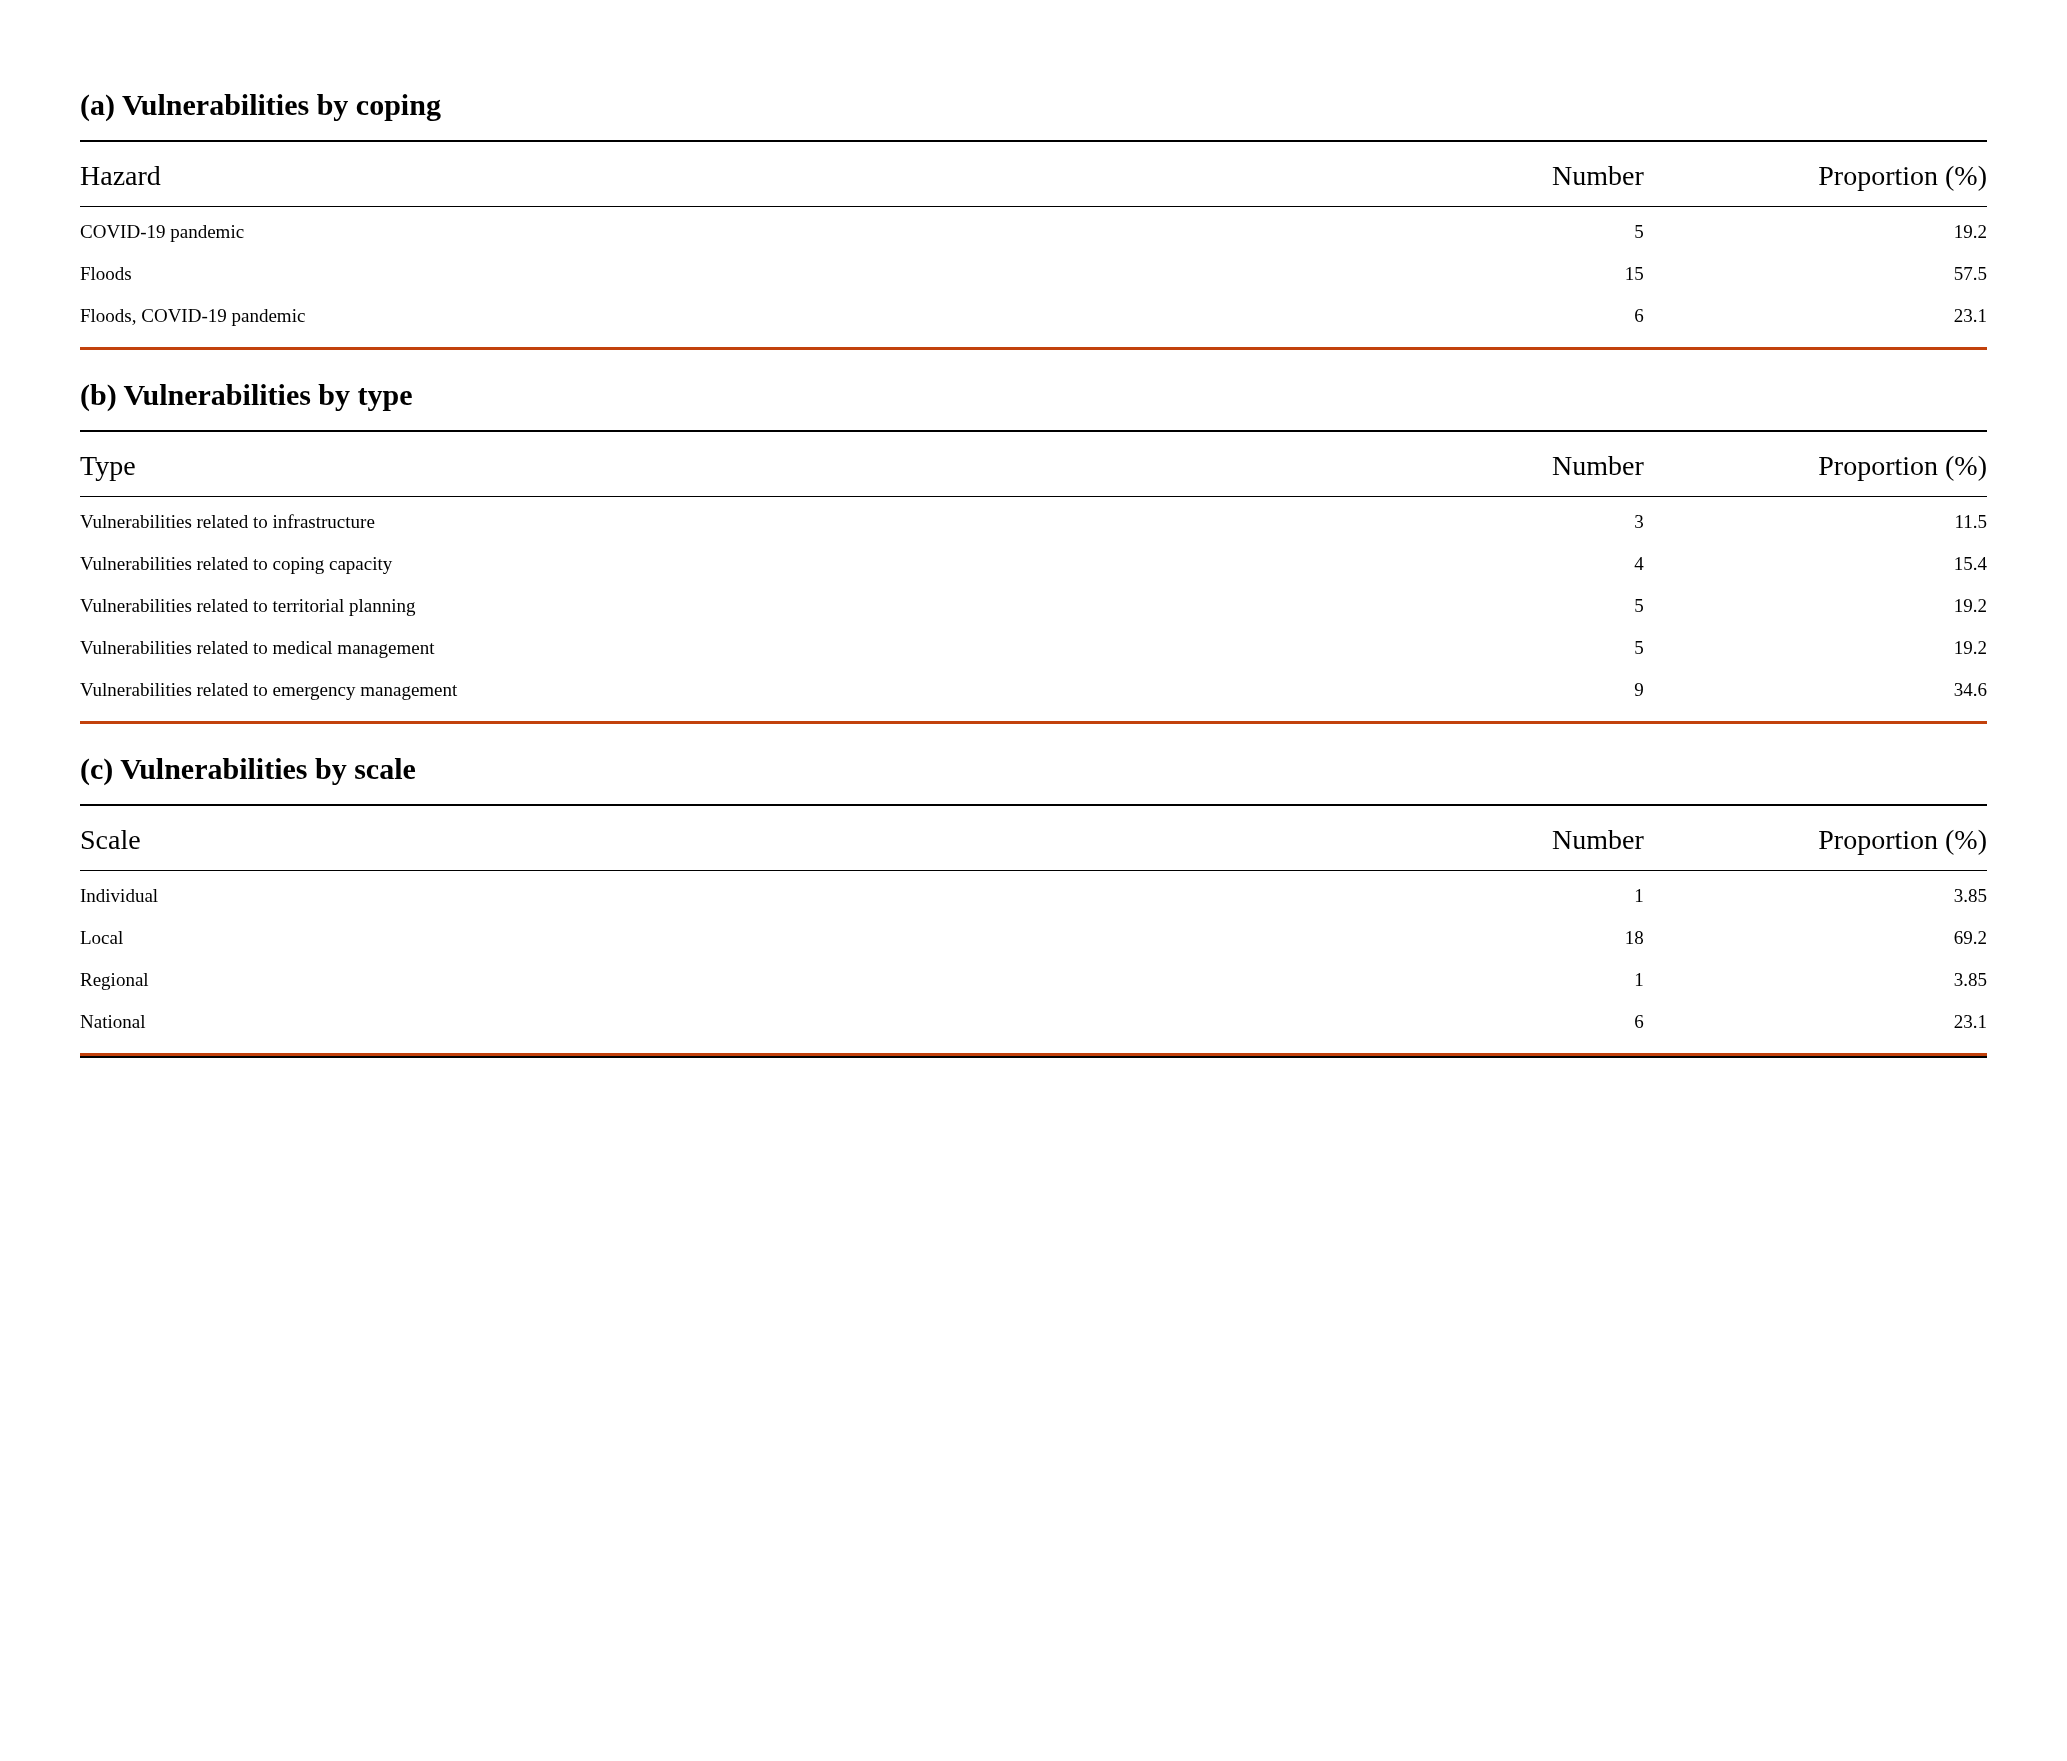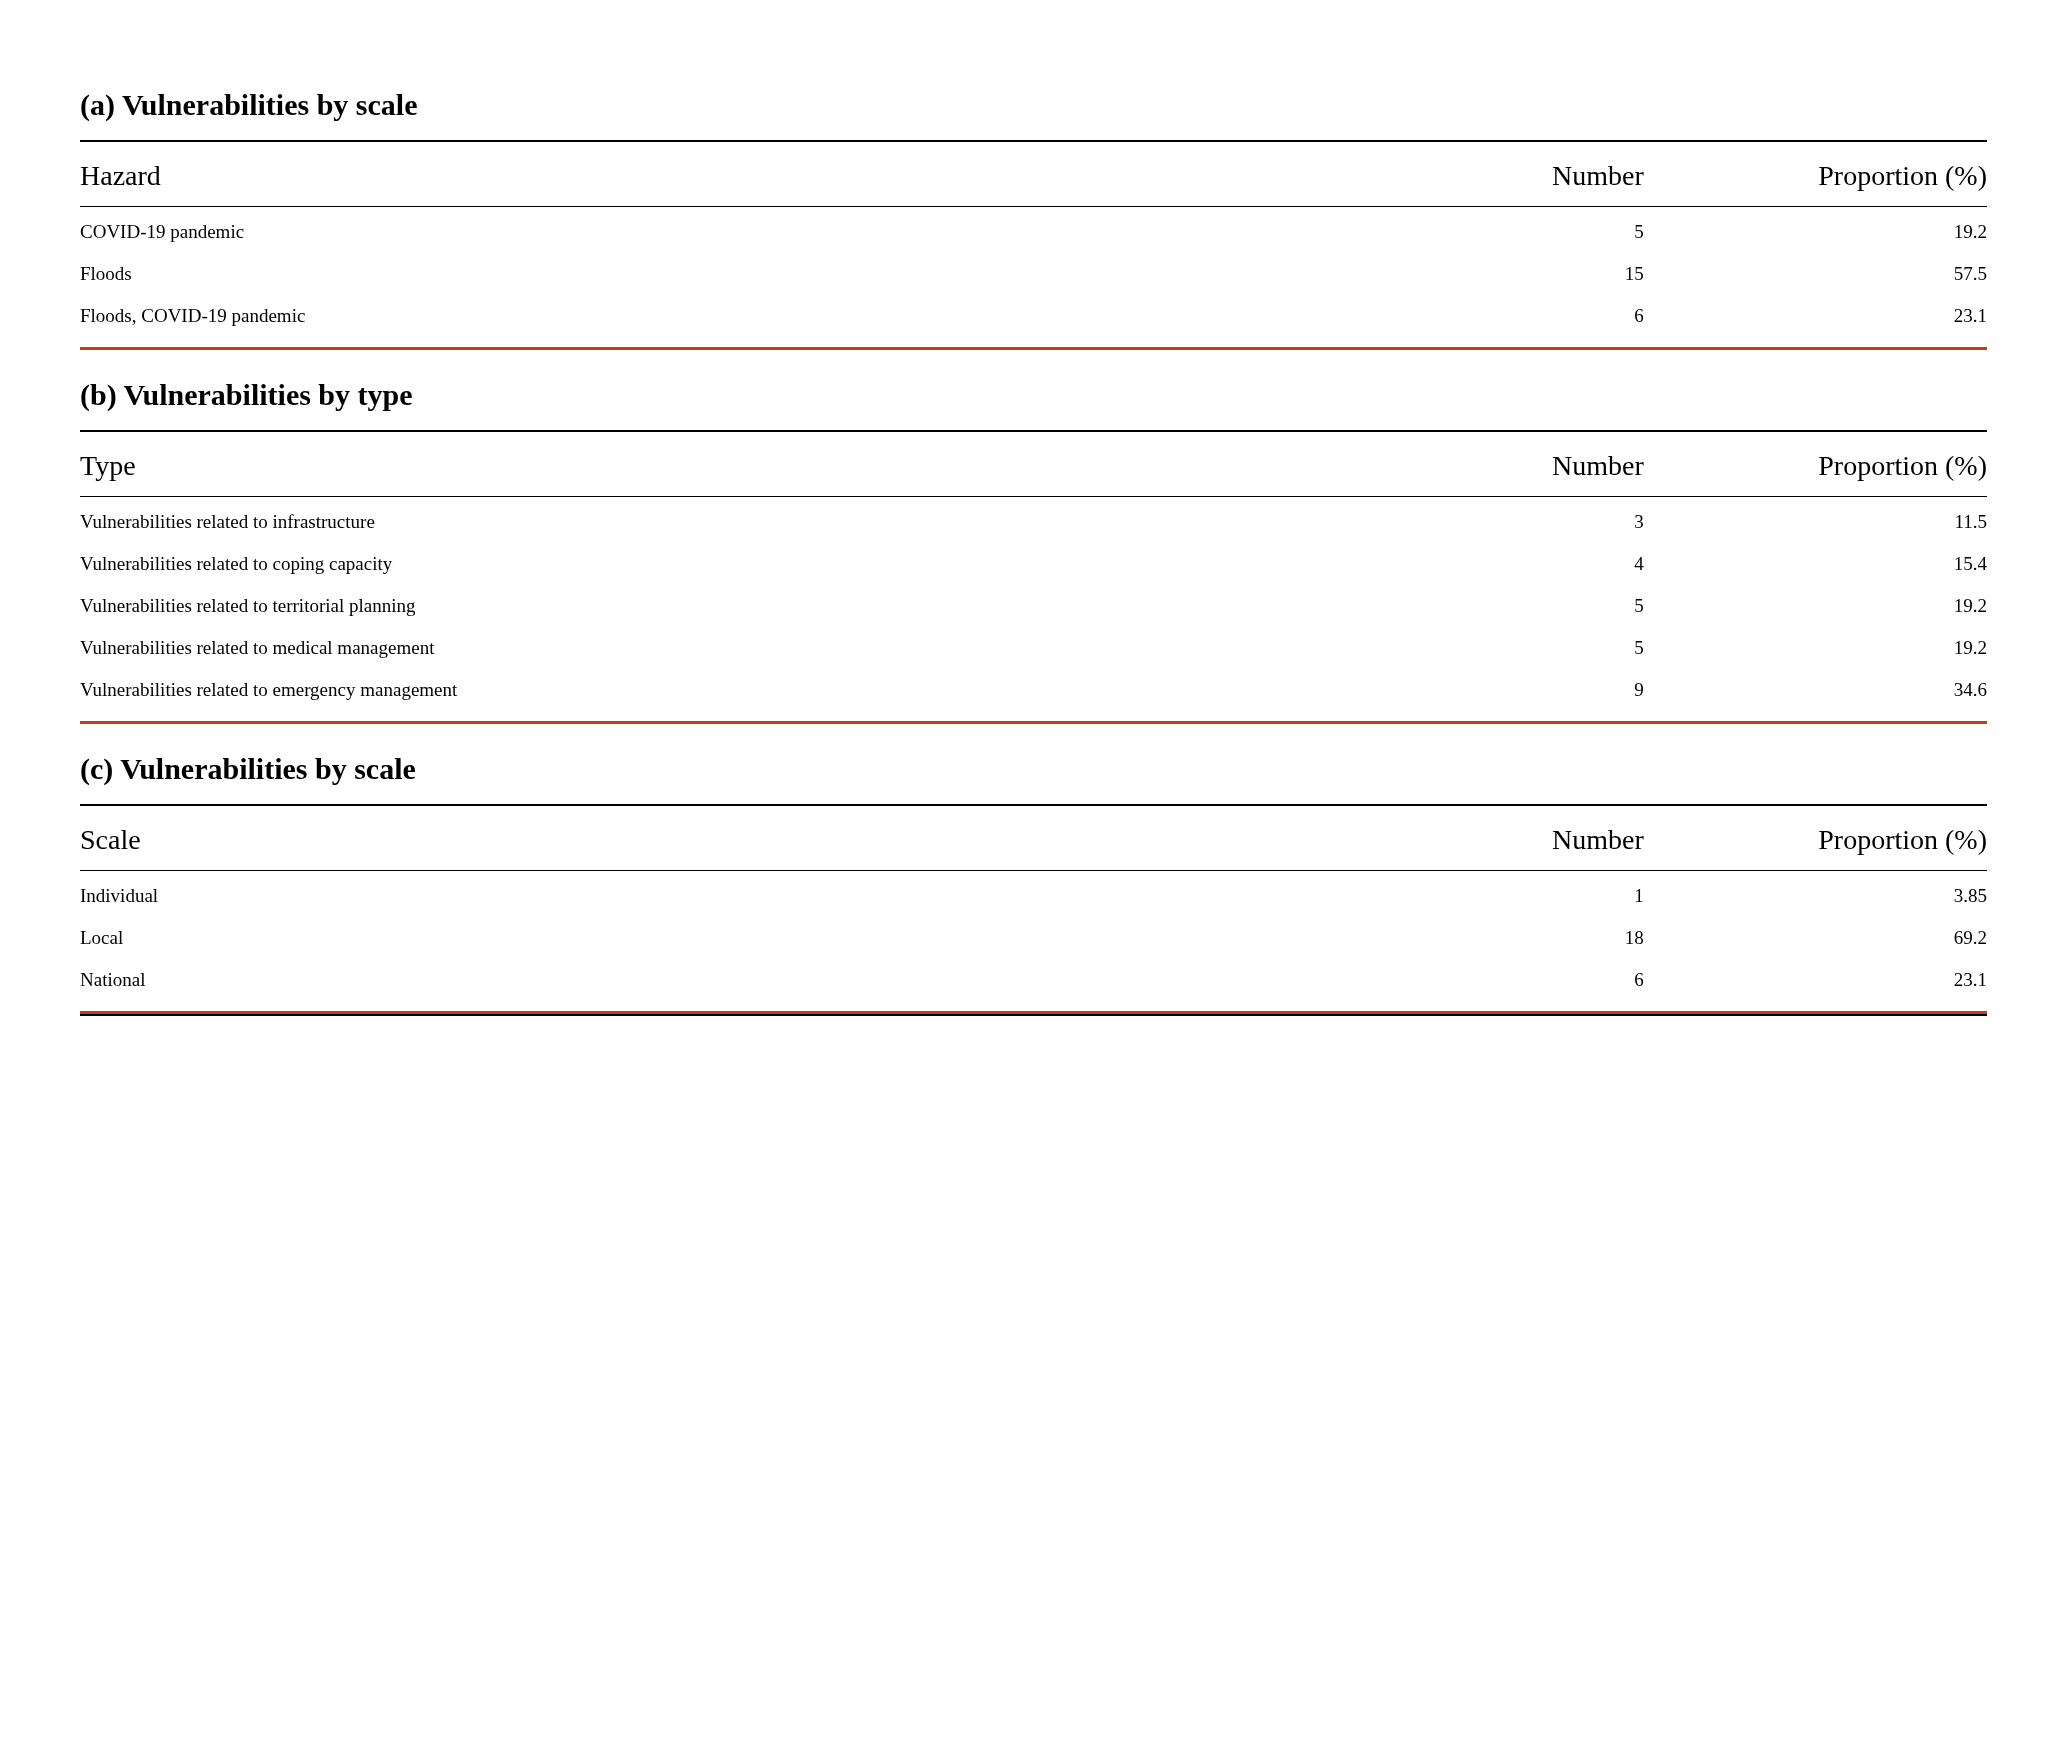--- a/index.html
+++ b/index.html
@@ -75,21 +75,21 @@
       text-align: right;
       padding-right: 4px;
     }
   </style>
 </head>
 <body>
 
 <div>
 
   <div class="section">
-    <div class="section-title">(a) Vulnerabilities by scale</div>
+    <div class="section-title">(a) Vulnerabilities by coping</div>
     <table>
       <thead>
         <tr class="header-row">
           <td class="col-label">Hazard</td>
           <td class="col-number">Number</td>
           <td class="col-proportion">Proportion (%)</td>
         </tr>
       </thead>
       <tbody id="section-a-body">
       <tr class="data-row">
@@ -165,20 +165,25 @@
       <tr class="data-row">
             <td class="col-label">Individual</td>
             <td class="col-number">1</td>
             <td class="col-proportion">3.85</td>
           </tr>
           <tr class="data-row">
             <td class="col-label">Local</td>
             <td class="col-number">18</td>
             <td class="col-proportion">69.2</td>
           </tr>
+          <tr class="data-row">
+            <td class="col-label">Regional</td>
+            <td class="col-number">1</td>
+            <td class="col-proportion">3.85</td>
+          </tr>
           <tr class="data-row bottom-border">
             <td class="col-label">National</td>
             <td class="col-number">6</td>
             <td class="col-proportion">23.1</td>
           </tr>
         </tbody>
     </table>
     <div style="border-top: 2px solid #000; margin-top: 0;"></div>
   </div>
 

